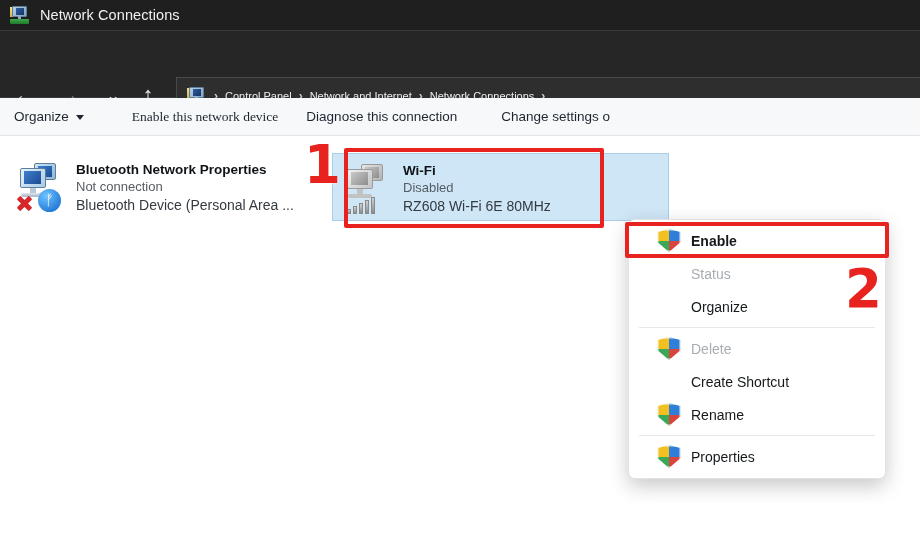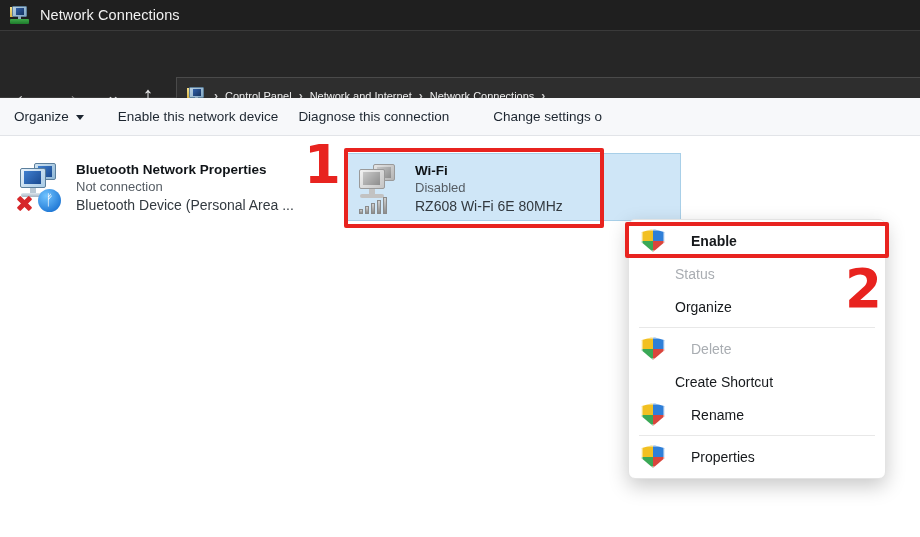--- a/index.html
+++ b/index.html
@@ -79,39 +79,39 @@
     position:absolute; left:0; top:98px; width:920px; height:38px;
     background:#f7f8fa;
     border-bottom:1px solid #e2e4e8;
     display:flex; align-items:center;
   }
   .cmditem{
     font-size:13.5px; color:#1d2630; white-space:nowrap;
     display:flex; align-items:center; gap:7px;text-align:right;
   }
   #cmd-organize { margin-left:14px; }
-  #cmd-enable   { margin-left:34px; }
-  #cmd-diagnose { margin-left:20px; }
+  #cmd-enable   { margin-left:48px;font-family:Liberation Serif, serif; }
+  #cmd-diagnose { margin-left:28px; }
   #cmd-rename   { margin-left:44px; }
   #cmd-change   { margin-left:44px; }
   .caret {
     width:0;height:0;border-left:4.5px solid transparent;border-right:4.5px solid transparent;
     border-top:5px solid #1d2630; margin-top:2px;
   }
 
   
   .listarea{ position:absolute; left:0; top:136px; width:920px; height:401px; background:#ffffff; }
 
   .conn {
     position:absolute; height:68px; display:flex; align-items:flex-start; gap:8px;
     padding:6px 8px 0 8px;
   }
   #conn-bluetooth { left:6px; top:17px; width:330px; }
   #conn-wifi {
-    left:344px; top:17px; width:337px;
+    left:332px; top:17px; width:337px;
     background:#cfe6f7; border:1px solid #a8cfe8;
   }
 
   .conn .txt { padding-top:2px; }
   .conn .name { font-size:13.5px; color:#101418; font-weight:bold; line-height:17px; white-space:nowrap;}
   .conn .state{ font-size:13px; color:#555c63; line-height:18px; white-space:nowrap;}
   .conn .dev  { font-size:14px; color:#333a40; line-height:18px; white-space:nowrap;}
 
   
   .adapter { position:relative; width:54px; height:54px; flex:0 0 auto; }
@@ -167,21 +167,21 @@
   .bars i:nth-child(5){height:17px;}
 
   
   .ctxmenu{
     position:absolute; left:628px; top:219px; width:258px;
     background:#ffffff; border:1px solid #e3e3e3; border-radius:7px;
     box-shadow:0 7px 20px rgba(0,0,0,.22);
     padding:4px 0 5px 0; overflow:hidden;
   }
   .mi{
-    height:33px; display:flex; align-items:center; gap:26px; padding:0 12px;
+    height:33px; display:flex; align-items:center; gap:10px; padding:0 28px;
     font-size:14px; color:#16191c; white-space:nowrap;text-align:center;
   }
   .mi .lbl{ margin-left:34px; }
   .mi.hasicon .lbl{ margin-left:0; }
   .mi.bold .lbl{ font-weight:bold; }
   .mi.disabled .lbl{ color:#a9adb2; }
   .sep{ height:1px; background:#e8e8e8; margin:4px 10px; }
 
   
   .shield{ position:relative; width:24px; height:23px; flex:0 0 auto; }

